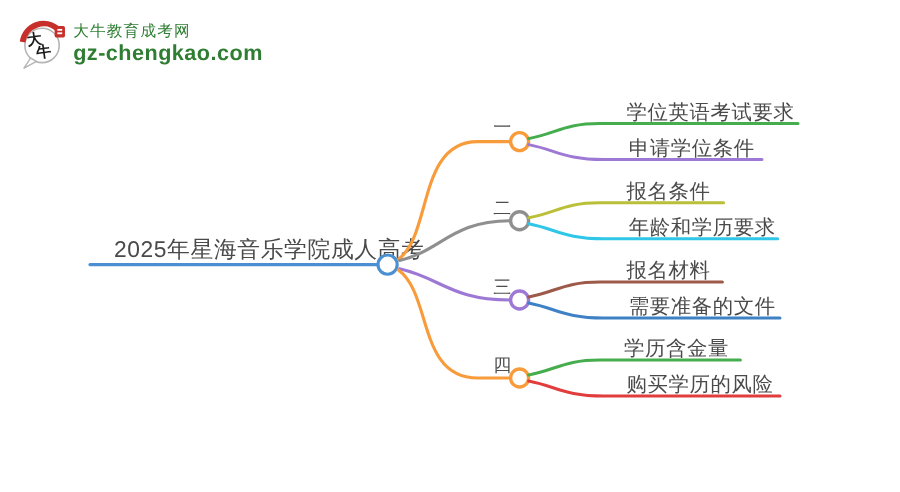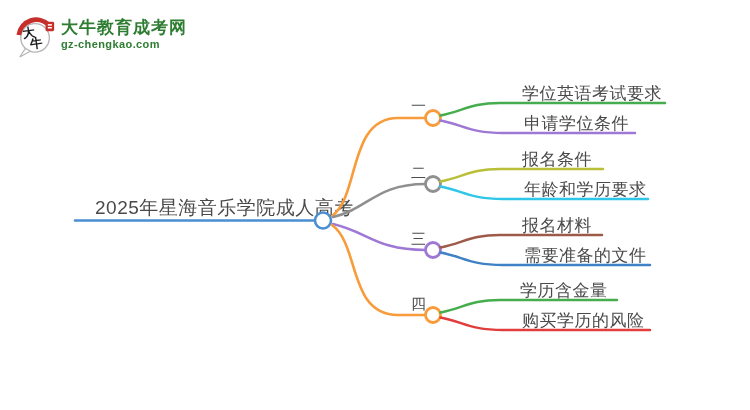--- a/index.html
+++ b/index.html
@@ -4,22 +4,22 @@
 <style>
   html,body{margin:0;padding:0;background:#ffffff;}
   body{
     width:750px;height:410px;position:relative;overflow:hidden;
     font-family:"Liberation Sans","DejaVu Sans",sans-serif;
   }
   
   .logo{position:absolute;left:15px;top:12px;display:flex;align-items:flex-start;}
   .logo-icon{width:42px;height:46px;flex:0 0 auto;}
   .logo-text{margin-left:4px;display:flex;flex-direction:column;justify-content:flex-start;padding-top:7px;}
-  .logo-brand{font-size:17px;font-weight:bold;letter-spacing:1px;line-height:1.1;}
-  .logo-domain{font-size:11px;font-weight:bold;letter-spacing:0.4px;line-height:1.25;}
+  .logo-brand{font-size:13px;font-weight:normal;letter-spacing:1px;line-height:1.1;}
+  .logo-domain{font-size:18px;font-weight:bold;letter-spacing:0.4px;line-height:1.25;}
   
   svg.mindmap{position:absolute;left:0;top:0;}
   .map-line{fill:none;stroke-linecap:round;stroke-linejoin:round;}
   .node-circle{fill:#ffffff;}
   .root-label{font-size:19px;fill:#4a4a4a;letter-spacing:0.5px;}
   .num-label{font-size:15px;fill:#4d4d4d;}
   .sub-label{font-size:17px;fill:#4a4a4a;letter-spacing:0.5px;}
 </style>
 </head>
 <body>

